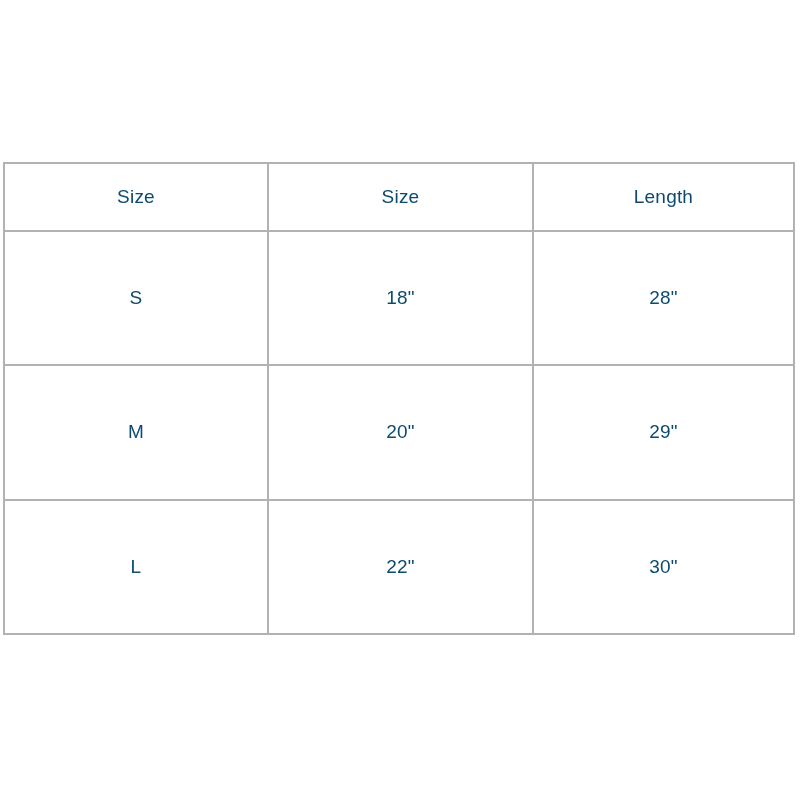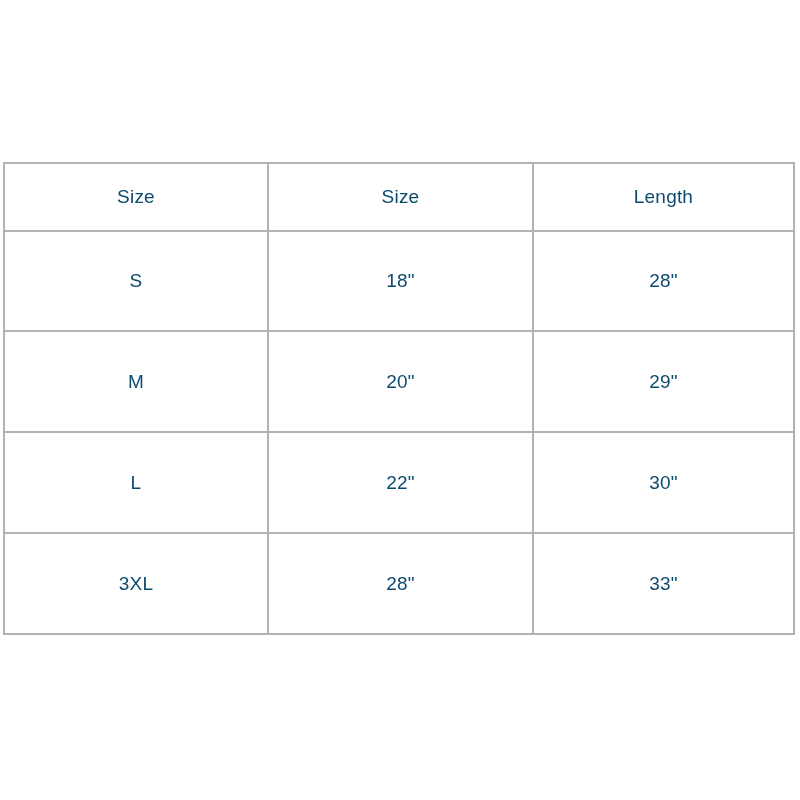--- a/index.html
+++ b/index.html
@@ -71,20 +71,15 @@
       <tr>
         <td>M</td>
         <td>20"</td>
         <td>29"</td>
       </tr>
       <tr>
         <td>L</td>
         <td>22"</td>
         <td>30"</td>
       </tr>
-      <tr>
-        <td>3XL</td>
-        <td>28"</td>
-        <td>33"</td>
-      </tr>
     </tbody>
   </table>
 </div>
 
 </body></html>

